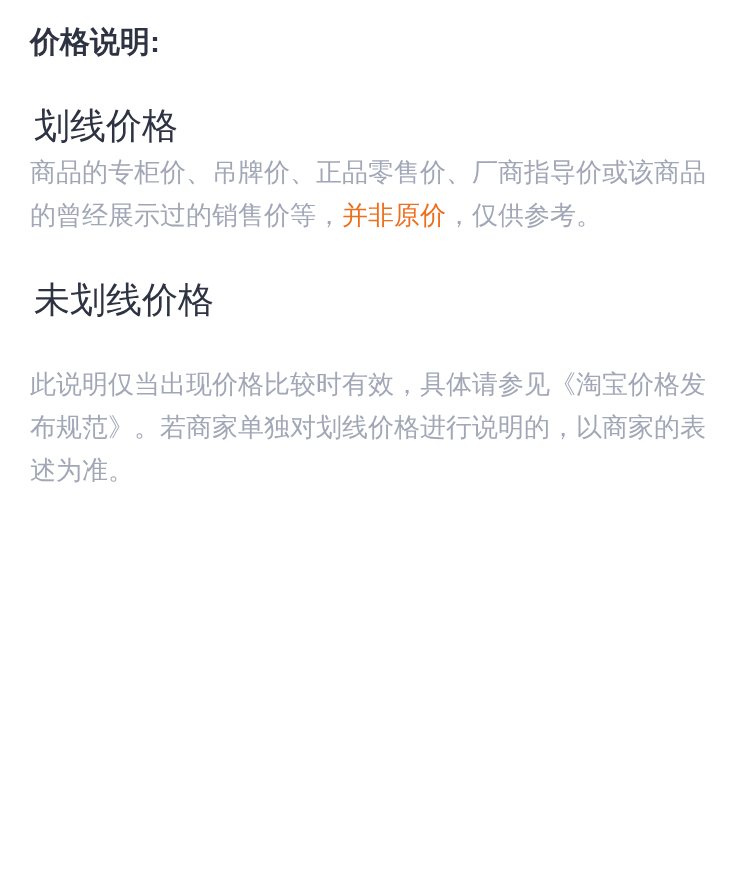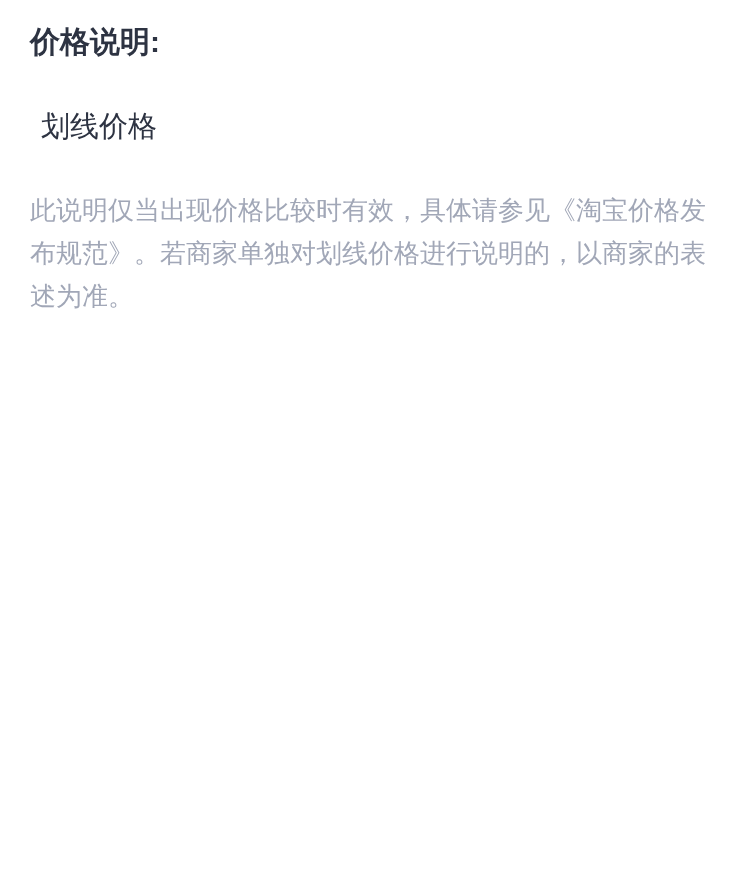--- a/index.html
+++ b/index.html
@@ -25,24 +25,24 @@
   }
   .title {
     margin: 0 0 45px 0;
     font-size: 30px;
     line-height: 36px;
     font-weight: 700;
     color: var(--title);
   }
   #sections section { margin: 0; }
   #sections section + section { margin-top: 42px; }
-  #sections section:last-child { margin-top: 30px; }
+  #sections section:last-child { margin-top: 42px; }
   .section-heading {
-    margin: 11px;
-    font-size: 29px;
+    margin: 4px;
+    font-size: 36px;
     line-height: 42px;
     font-weight: 400;
     color: var(--heading);
   }
   .section-paragraph {
     margin: 0;
     font-size: 26px;
     line-height: 43px;
     color: var(--body);
     white-space: pre-line;
@@ -51,22 +51,25 @@
   .accent { color: var(--accent); }
 </style>
 </head>
 <body>
 
 <div class="page">
   <h1 class="title">价格说明:</h1>
   <div id="sections">
       <section>
         <h2 class="section-heading">划线价格</h2>
+        <p class="section-paragraph"><span class="plain">商品的专柜价、吊牌价、正品零售价、厂商指导价或该商品
+的曾经展示过的销售价等，</span><span class="accent">并非原价</span><span class="plain">，仅供参考。</span></p>
       </section>
       <section>
+        <h2 class="section-heading">未划线价格</h2>
       </section>
       <section>
         <p class="section-paragraph"><span class="plain">此说明仅当出现价格比较时有效，具体请参见《淘宝价格发
 布规范》。若商家单独对划线价格进行说明的，以商家的表
 述为准。</span></p>
       </section>
     </div>
 </div>
 
 </body></html>

